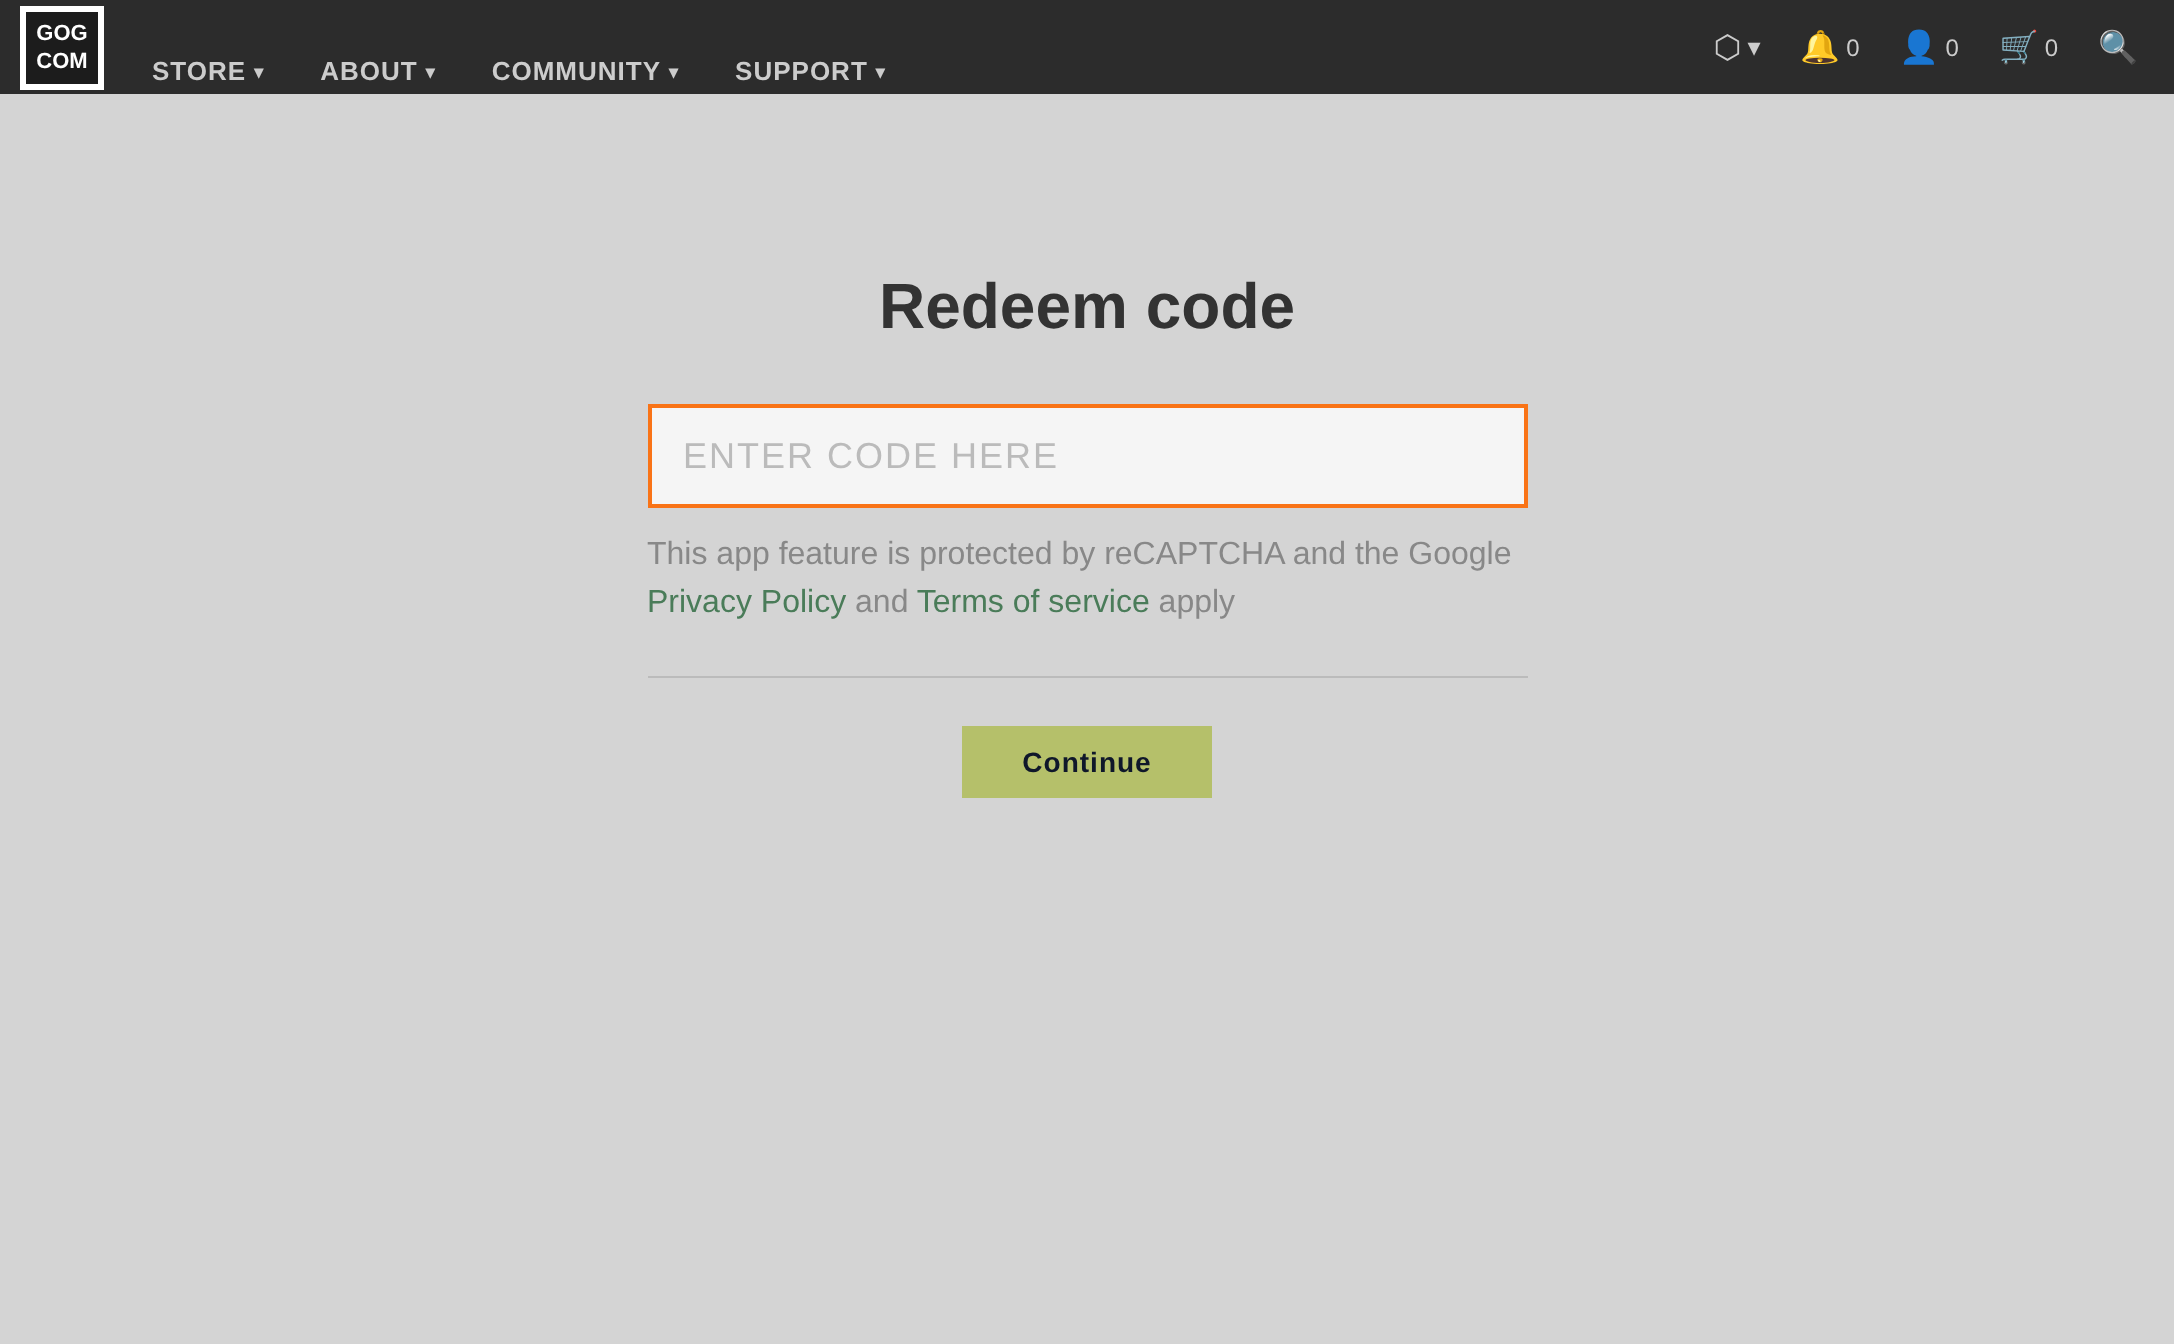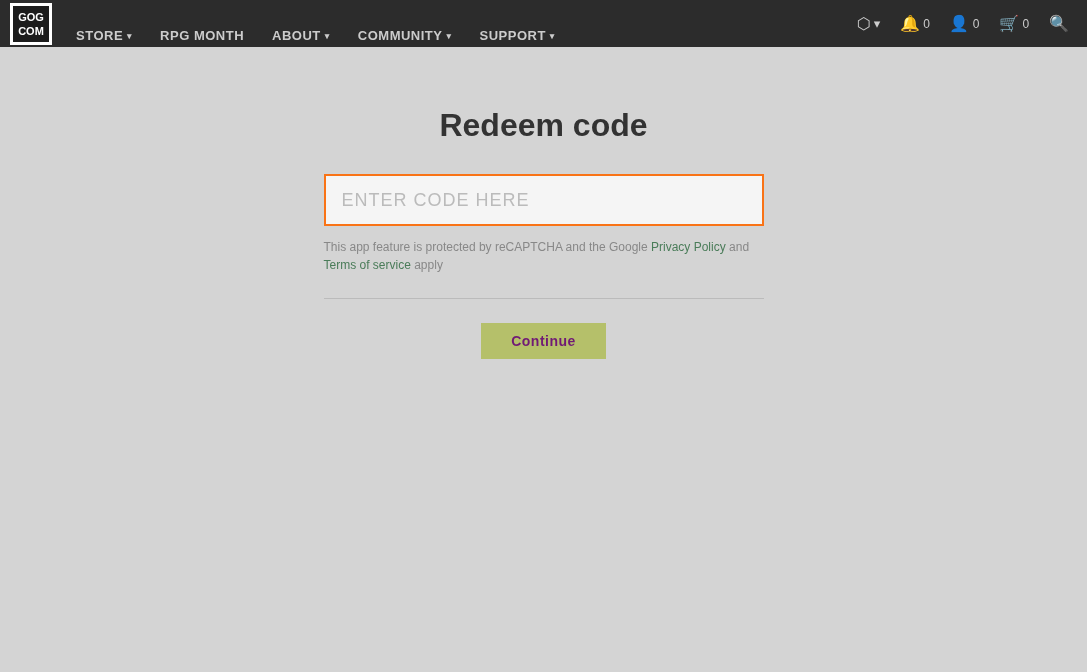--- a/index.html
+++ b/index.html
@@ -94,21 +94,21 @@
 
     .nav-icon-btn .count {
       font-size: 12px;
     }
 
     
     .main-content {
       display: flex;
       flex-direction: column;
       align-items: center;
-      padding-top: 60px;
+      padding-top: 88px;
     }
 
     .page-title {
       font-size: 32px;
       font-weight: bold;
       color: #333;
       margin-bottom: 30px;
     }
 
     .redeem-card {
@@ -139,42 +139,42 @@
       font-family: Arial, sans-serif;
     }
 
     .code-input::placeholder {
       color: #bbb;
       font-size: 18px;
       letter-spacing: 1px;
     }
 
     .recaptcha-text {
-      font-size: 12px;
+      font-size: 16px;
       color: #888;
       margin-top: 12px;
       line-height: 1.5;
     }
 
     .recaptcha-text a {
       color: #4a7c59;
       text-decoration: none;
     }
 
     .divider {
       border: none;
       border-top: 1px solid #bbb;
       margin: 24px 0;
     }
 
     .continue-btn {
       display: block;
       margin: 0 auto;
       background-color: #b5c06a;
-      color: #701a75;
+      color: #0f172a;
       border: none;
       padding: 10px 30px;
       font-size: 14px;
       font-weight: bold;
       cursor: pointer;
       letter-spacing: 0.5px;
       text-transform: capitalize;
     }
 
     
@@ -195,23 +195,20 @@
       <span class="logo-gog">COM</span>
     </div>
   </div>
 
   <div class="nav-items">
     <div class="nav-item">
       <span>STORE</span>
       <span class="chevron">▾</span>
     </div>
     <div class="nav-item">
-      <span>RPG MONTH</span>
-    </div>
-    <div class="nav-item">
       <span>ABOUT</span>
       <span class="chevron">▾</span>
     </div>
     <div class="nav-item">
       <span>COMMUNITY</span>
       <span class="chevron">▾</span>
     </div>
     <div class="nav-item">
       <span>SUPPORT</span>
       <span class="chevron">▾</span>

